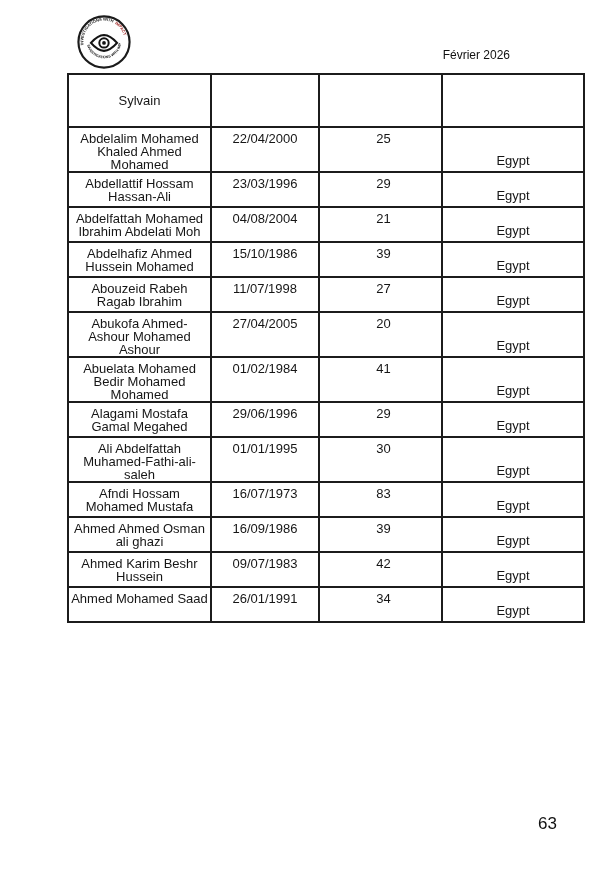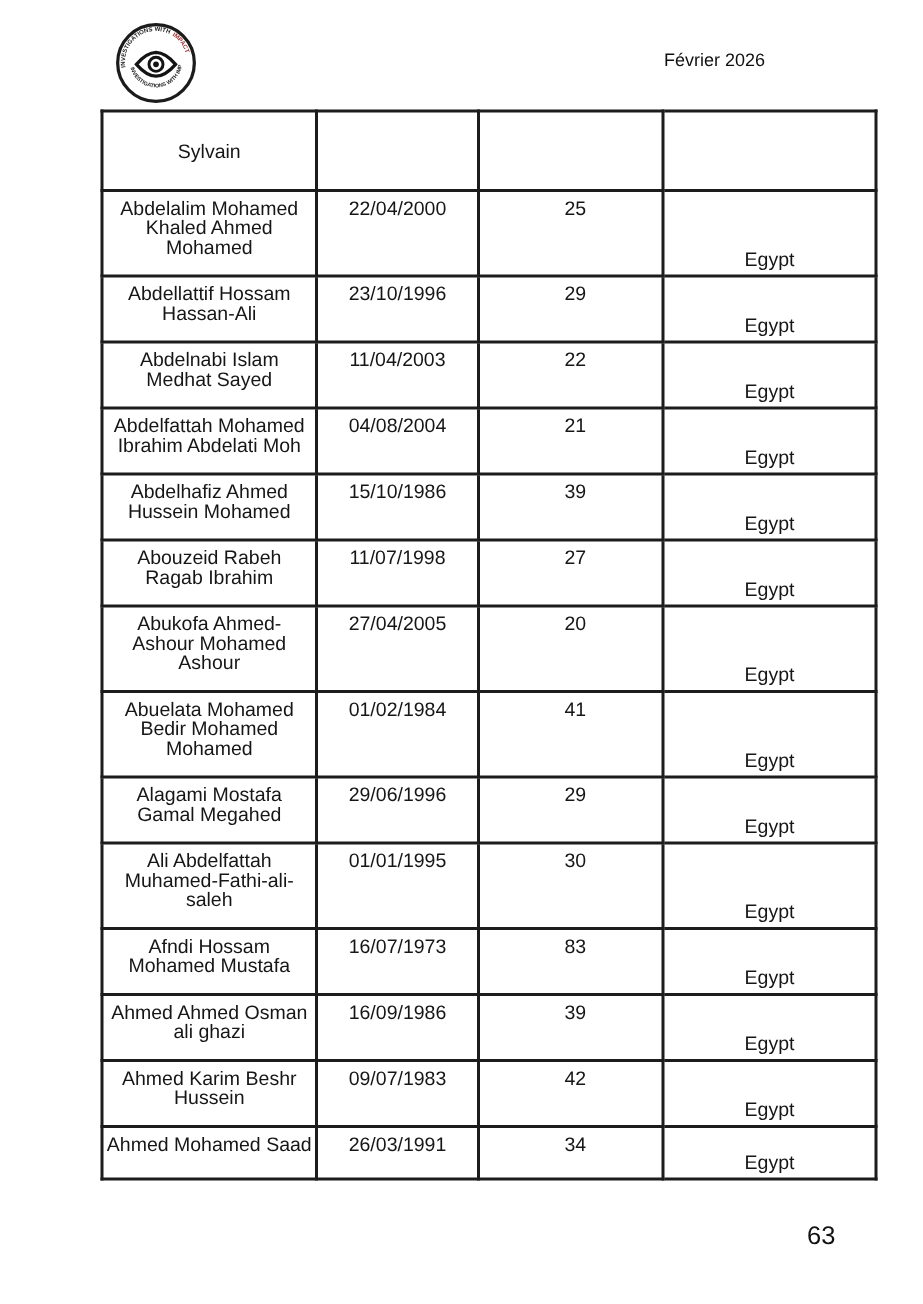--- a/index.html
+++ b/index.html
@@ -1,30 +1,30 @@
 <!DOCTYPE html>
 <html><head>
 <meta charset="utf-8">
 <style>
   html, body { margin:0; padding:0; background:#ffffff; }
   .page {
     position:relative; width:615px; height:869px; background:#ffffff;
     font-family:"Liberation Sans", sans-serif; color:#1a1a1a; overflow:hidden;
   }
   .logo { position:absolute; left:77px; top:15px; width:54px; height:54px; }
-  .header-date { position:absolute; top:33px; right:105px; font-size:12px; color:#111; }
+  .header-date { position:absolute; top:48px; right:105px; font-size:12px; color:#111; }
   table.roster {
     position:absolute; left:67px; top:73px; width:516px;
     border-collapse:collapse; table-layout:fixed;
   }
   table.roster td {
     border:2px solid #1c1c1c; font-size:13px; line-height:13px;
     text-align:center; color:#161616; overflow:hidden; word-wrap:normal;
   }
-  td.c-name    { vertical-align:top;    padding:4px 2px 12px 2px; }
+  td.c-name    { vertical-align:top;    padding:4px 2px 0 2px; }
   td.c-date    { vertical-align:top;    padding:4px 2px 2px 2px; }
   td.c-age     { vertical-align:top;    padding:4px 2px 2px 8px; }
   td.c-country { vertical-align:bottom; padding:16px 2px 4px 2px; }
   tr.group-row td { height:23px; }
   tr.group-row td.c-name { vertical-align:middle; padding:14px; }
   .page-number { position:absolute; top:814px; right:58px; font-size:17px; color:#111; }
 </style>
 </head>
 <body>
 
@@ -70,31 +70,25 @@
 
   <tr>
     <td class="c-name">Abdelalim Mohamed Khaled Ahmed Mohamed</td>
     <td class="c-date">22/04/2000</td>
     <td class="c-age">25</td>
     <td class="c-country">Egypt</td>
   </tr>
 
   <tr>
     <td class="c-name">Abdellattif Hossam Hassan-Ali</td>
-    <td class="c-date">23/10/1996</td>
+    <td class="c-date">23/03/1996</td>
     <td class="c-age">29</td>
     <td class="c-country">Egypt</td>
   </tr>
 
-  <tr>
-    <td class="c-name">Abdelnabi Islam Medhat Sayed</td>
-    <td class="c-date">11/04/2003</td>
-    <td class="c-age">22</td>
-    <td class="c-country">Egypt</td>
-  </tr>
 
   <tr>
     <td class="c-name">Abdelfattah Mohamed Ibrahim Abdelati Moh</td>
     <td class="c-date">04/08/2004</td>
     <td class="c-age">21</td>
     <td class="c-country">Egypt</td>
   </tr>
 
   <tr>
     <td class="c-name">Abdelhafiz Ahmed Hussein Mohamed</td>
@@ -156,21 +150,21 @@
   <tr>
     <td class="c-name">Ahmed Karim Beshr Hussein</td>
     <td class="c-date">09/07/1983</td>
     <td class="c-age">42</td>
     <td class="c-country">Egypt</td>
   </tr>
 
 
   <tr>
     <td class="c-name">Ahmed Mohamed Saad</td>
-    <td class="c-date">26/03/1991</td>
+    <td class="c-date">26/01/1991</td>
     <td class="c-age">34</td>
     <td class="c-country">Egypt</td>
   </tr>
 </tbody>
   </table>
 
   <div class="page-number">63</div>
 
 </div>
 

